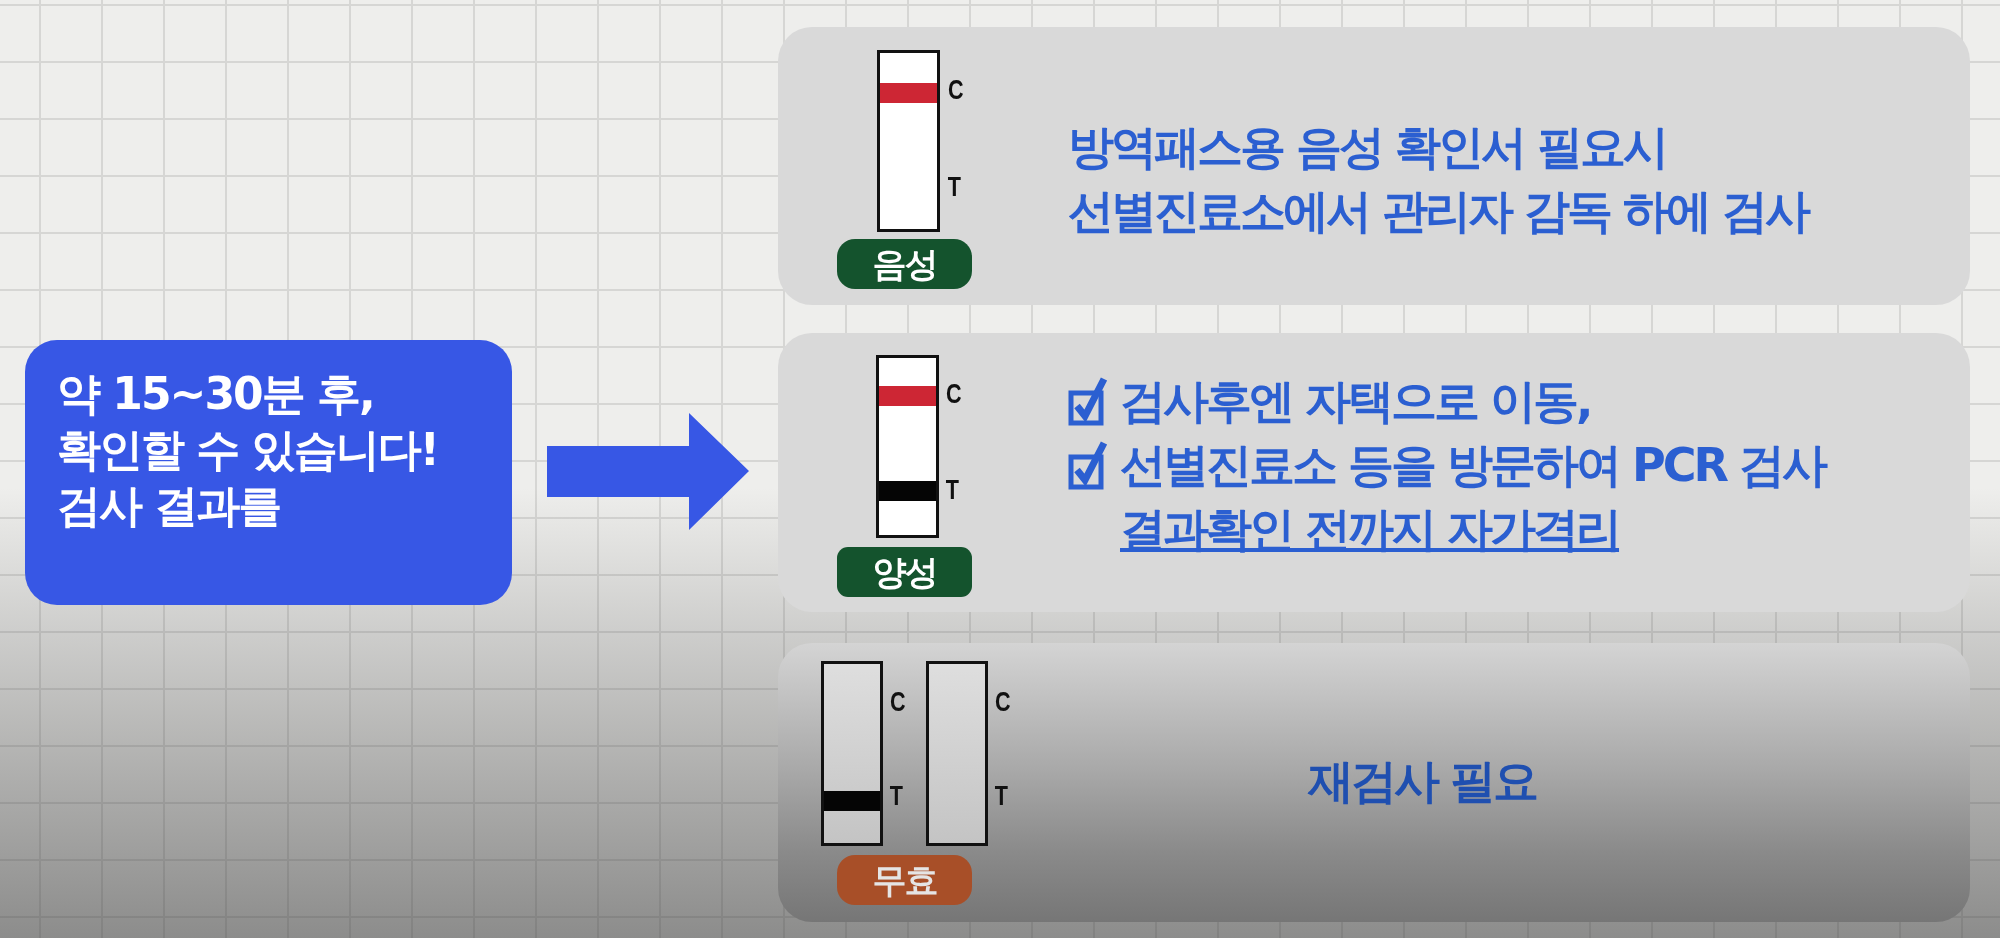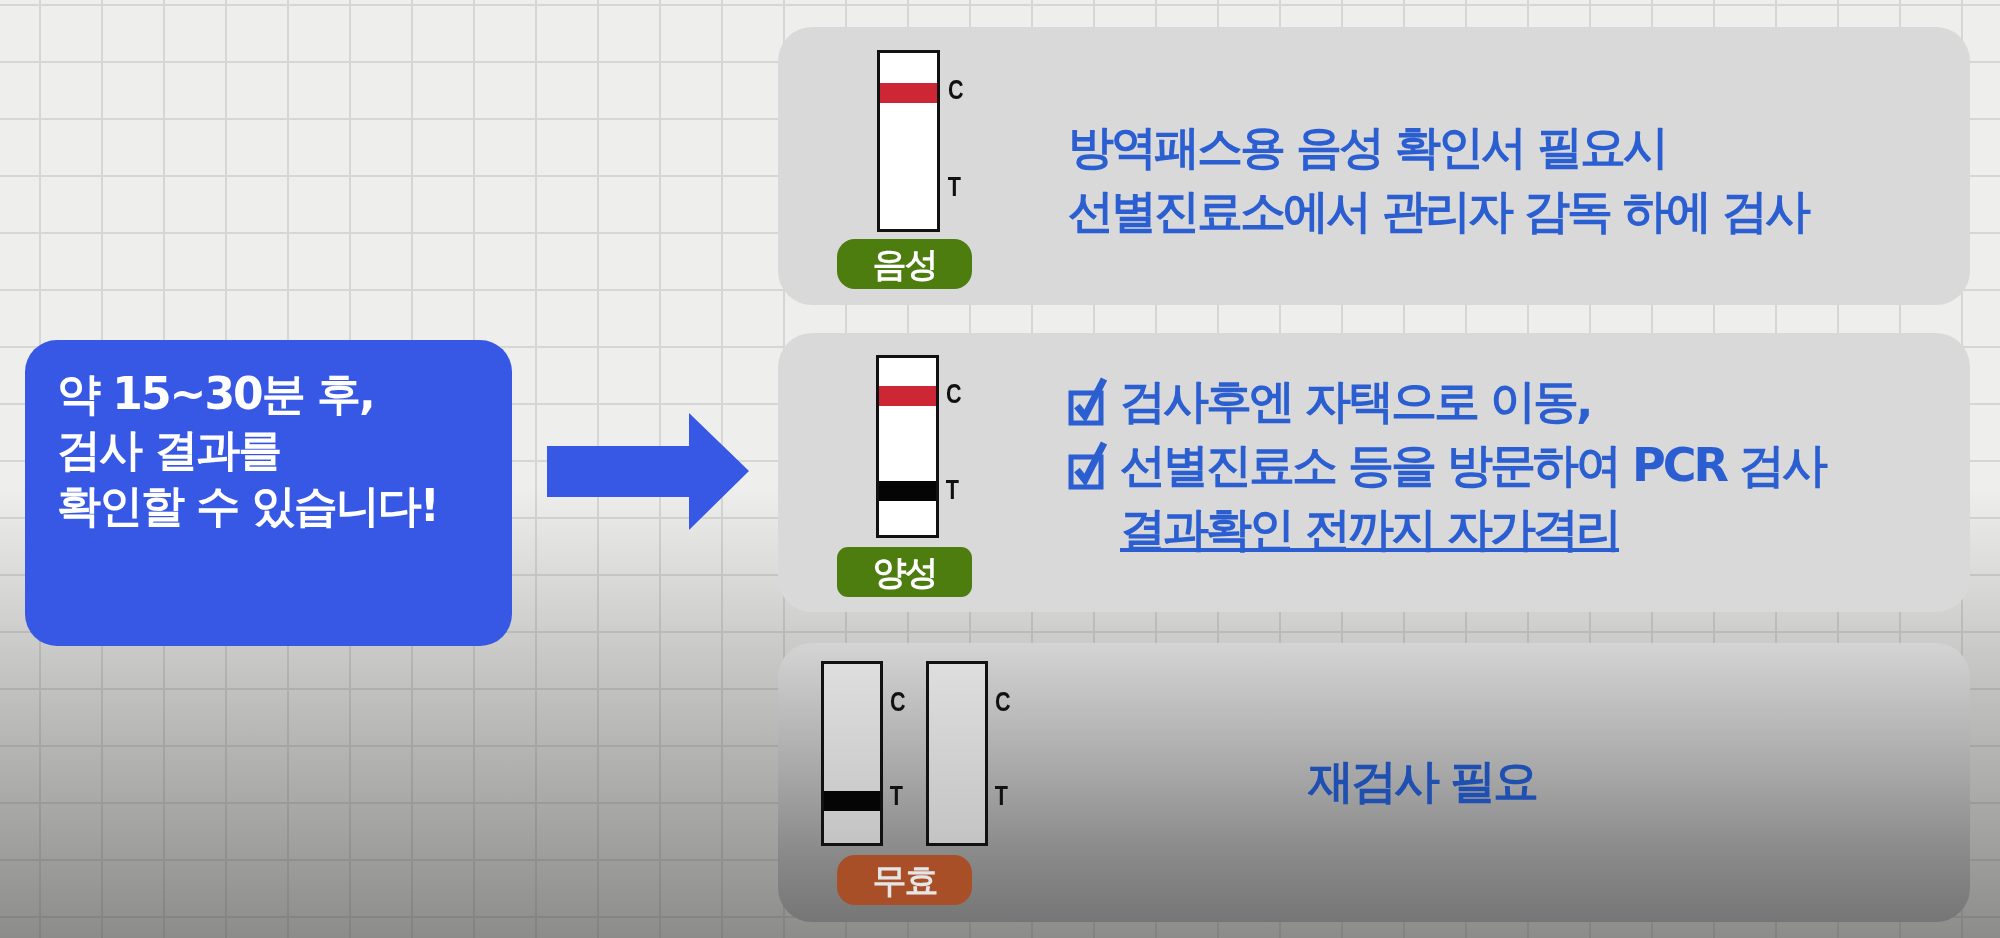--- a/index.html
+++ b/index.html
@@ -6,21 +6,21 @@
   body {
     width: 2000px; height: 938px; overflow: hidden; position: relative;
     font-family: "DejaVu Sans", "Liberation Sans", sans-serif;
     background:
       linear-gradient(to bottom, rgba(0,0,0,0) 0%, rgba(0,0,0,0) 52%, rgba(70,70,70,0.25) 72%, rgba(60,60,60,0.55) 100%),
       linear-gradient(to right, #d6d6d4 2px, transparent 2px) -23px 0 / 62px 62px,
       linear-gradient(to bottom, #d6d6d4 2px, transparent 2px) 0 4px / 62px 57px,
       #eeeeec;
   }
   .info-box {
-    position: absolute; left: 25px; top: 340px; width: 487px; height: 306px;
+    position: absolute; left: 25px; top: 340px; width: 487px; height: 265px;
     background: #3757e5; border-radius: 32px;
     box-sizing: border-box; padding: 26px 0 0 32px;
   }
   .info-line {
     color: #ffffff; font-weight: bold; font-size: 44px; line-height: 56px;
     letter-spacing: -2px; white-space: nowrap;
   }
   .arrow { position: absolute; left: 547px; top: 413px; width: 202px; height: 117px; }
 
   .card {
@@ -37,42 +37,42 @@
   }
   .strip .band { position: absolute; left: 0; right: 0; }
   .band-red { background: #cd2634; }
   .band-black { background: #050505; }
   .mark {
     position: absolute; font-weight: bold; font-size: 27px; color: #111;
     font-family: "Liberation Sans", sans-serif; transform: scaleX(0.8);
   }
   .badge {
     position: absolute; width: 135px; height: 50px; border-radius: 18px;
-    background: #4d7c0f; color: #fff; font-weight: bold; font-size: 34px;
+    background: #14532d; color: #fff; font-weight: bold; font-size: 34px;
     text-align: center; line-height: 50px; letter-spacing: -2px;
   }
   .badge.dim { background: #a84f28; color: #e5e5e5; }
 
   .desc {
     position: absolute; color: #2b5fd1; font-weight: bold; font-size: 46px;
     line-height: 64px; letter-spacing: -3px; white-space: nowrap;
   }
   .check-line { display: flex; align-items: center; }
   .checkbox {
     display: inline-block; width: 40px; height: 56px; margin-right: 12px; flex: none;
   }
   .indent { padding-left: 52px; text-decoration: underline; }
 </style>
 </head>
 <body>
 
 <div class="info-box">
   <div class="info-line">약 15~30분 후,</div>
+  <div class="info-line">확인할 수 있습니다!</div>
   <div class="info-line">검사 결과를</div>
-  <div class="info-line">확인할 수 있습니다!</div>
 </div>
 
 <svg class="arrow" viewBox="0 0 202 117">
   <polygon points="0,33 142,33 142,0 202,58 142,117 142,84 0,84" fill="#3757e5"></polygon>
 </svg>
 
 <div class="card c1">
   <div class="strip" style="left:99px; top:23px; width:63px; height:182px;">
     <div class="band band-red" style="top:30px; height:20px;"></div>
   </div>

